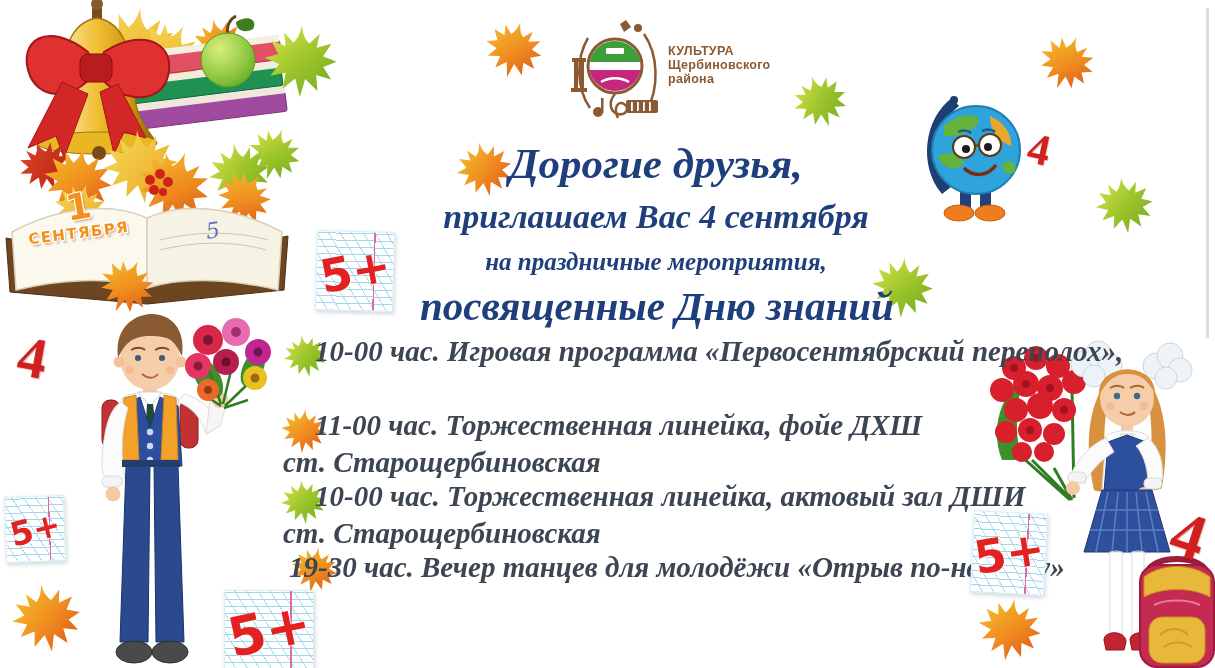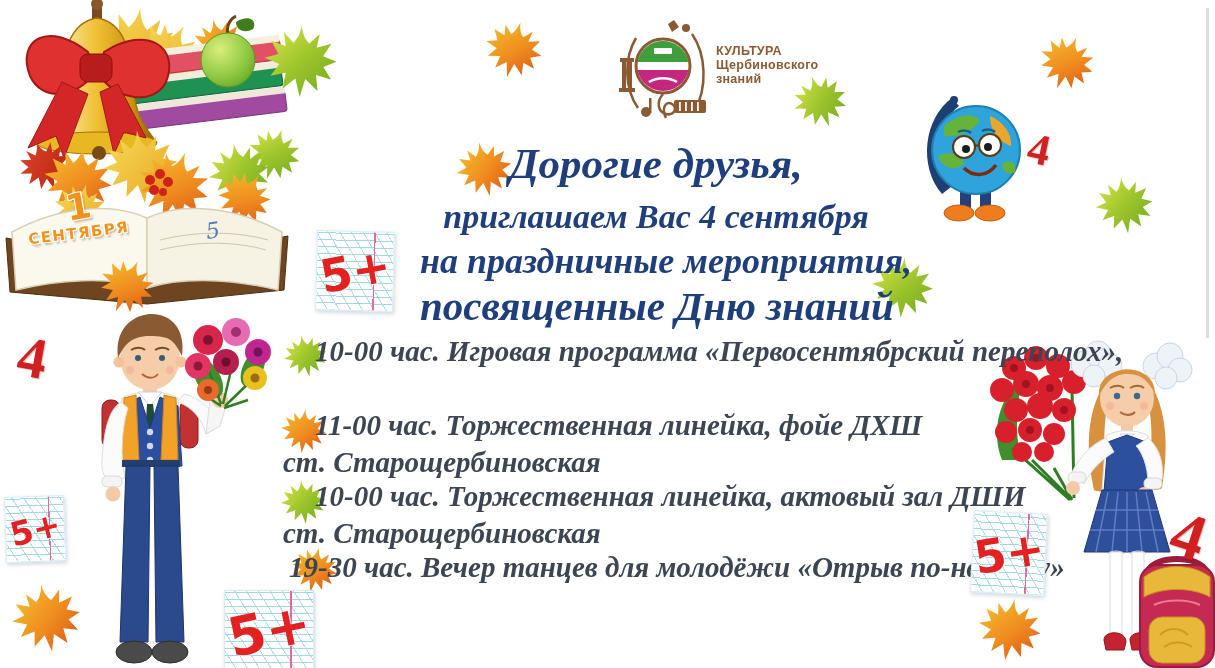--- a/index.html
+++ b/index.html
@@ -8,21 +8,21 @@
     overflow:hidden;font-family:"Liberation Serif",serif;
   }
   svg.leaf{position:absolute;overflow:visible;}
   .right-edge{position:absolute;left:1206px;top:8px;width:3px;height:330px;background:#dedede;}
 
   
   .title{position:absolute;left:420px;top:134px;width:472px;text-align:center;
          color:#1e3e7c;font-style:italic;font-weight:bold;white-space:nowrap;}
   .t1{font-size:43px;line-height:60px;font-style:italic;}
   .t2{font-size:34px;line-height:45px;}
-  .t3{font-size:36px;line-height:45px;}
+  .t3{font-size:25px;line-height:45px;}
   .t4{font-size:41px;line-height:45px;}
 
   
   .event{position:absolute;left:283px;width:830px;z-index:3;}
   .event-line{font-style:italic;font-weight:600;font-size:29px;line-height:37px;
               color:#3c4552;white-space:nowrap;}
   .ind{padding-left:32px;}
   .ind-sm{padding-left:30px;}
   .bullet{z-index:2;}
 
@@ -37,21 +37,21 @@
     display:flex;align-items:center;justify-content:center;
   }
   .grade{font-family:"DejaVu Sans",sans-serif;font-weight:bold;color:#e32120;
          transform:rotate(-12deg);text-shadow:1px 1px 0 rgba(255,255,255,.8);}
 
   
   .four{position:absolute;font-family:"Liberation Serif",serif;font-weight:bold;
         color:#d21f1f;z-index:4;text-shadow:1px 1px 1px rgba(120,0,0,.25);}
 
   
-  .logo{position:absolute;left:616px;top:20px;display:flex;z-index:2;}
+  .logo{position:absolute;left:568px;top:20px;display:flex;z-index:2;}
   .logo-text{margin:24px 0 0 4px;color:#8b5a33;font-family:"Liberation Sans",sans-serif;
              font-weight:bold;font-size:12.5px;line-height:14px;letter-spacing:.3px;}
 
   
   .book-label{position:absolute;font-family:"DejaVu Sans",sans-serif;font-weight:bold;
               color:#f59018;z-index:2;
               text-shadow:-1px -1px 0 #fff,1px -1px 0 #fff,-1px 1px 0 #fff,1px 1px 0 #fff,2px 3px 2px rgba(120,60,0,.35);}
   .book-day{left:66px;top:186px;font-size:36px;transform:rotate(-10deg);}
   .book-month{left:28px;top:224px;font-size:15px;letter-spacing:1.5px;transform:rotate(-7deg);}
   .book-grade{left:206px;top:218px;font-size:22px;color:#5a79b8;font-family:"DejaVu Serif",serif;
@@ -244,21 +244,21 @@
       </g>
       <circle cx="47" cy="46" r="27" fill="#ffffff" stroke="#8b5a33" stroke-width="3"></circle>
       <path d="M21.5 42 A26 26 0 0 1 72.5 42 Z" fill="#3f9e3c"></path>
       <path d="M21.5 50 A26 26 0 0 0 72.5 50 Z" fill="#c5267e"></path>
       <rect x="38" y="28" width="18" height="6" rx="1" fill="#fff"></rect>
       <path d="M33 62 C41 57 53 57 61 62" stroke="#fff" stroke-width="2.5" fill="none"></path>
     </svg>
     <div class="logo-text">
       <div>КУЛЬТУРА</div>
       <div>Щербиновского</div>
-      <div>знаний</div>
+      <div>района</div>
     </div>
   </div>
 
   <svg class="illus" style="left:918px;top:92px" width="106" height="136" viewBox="0 0 106 136">
     <circle cx="36" cy="8" r="4" fill="#1e3f73"></circle>
     <path d="M34 6 C6 26 0 74 24 102 L33 95 C13 70 18 32 41 14 Z" fill="#1e3f73"></path>
     <rect x="42" y="98" width="11" height="20" rx="3" fill="#24407a"></rect>
     <rect x="62" y="98" width="11" height="20" rx="3" fill="#24407a"></rect>
     <ellipse cx="41" cy="121" rx="15" ry="8" fill="#ef7c1e" stroke="#c55f0e"></ellipse>
     <ellipse cx="72" cy="121" rx="15" ry="8" fill="#ef7c1e" stroke="#c55f0e"></ellipse>

